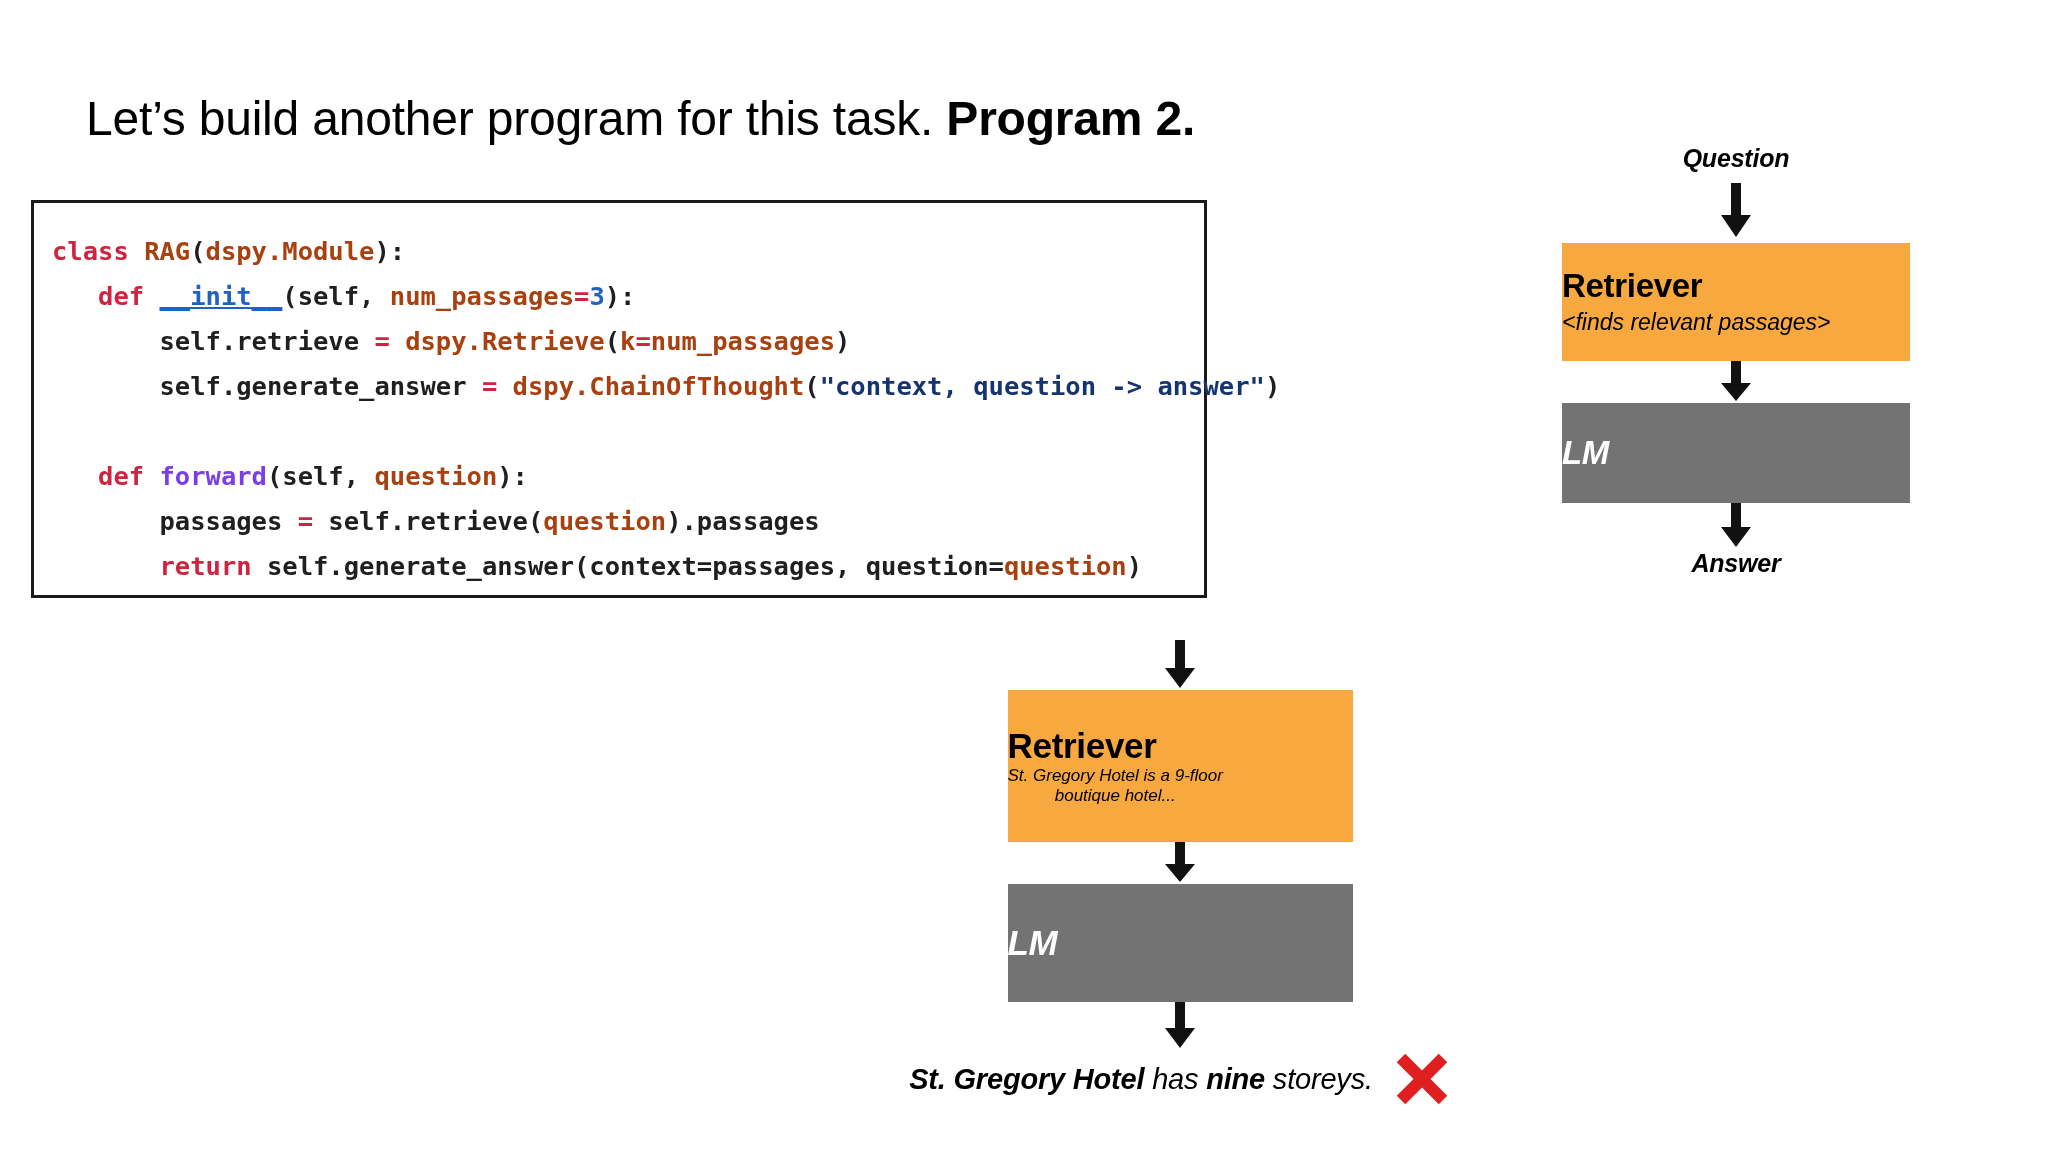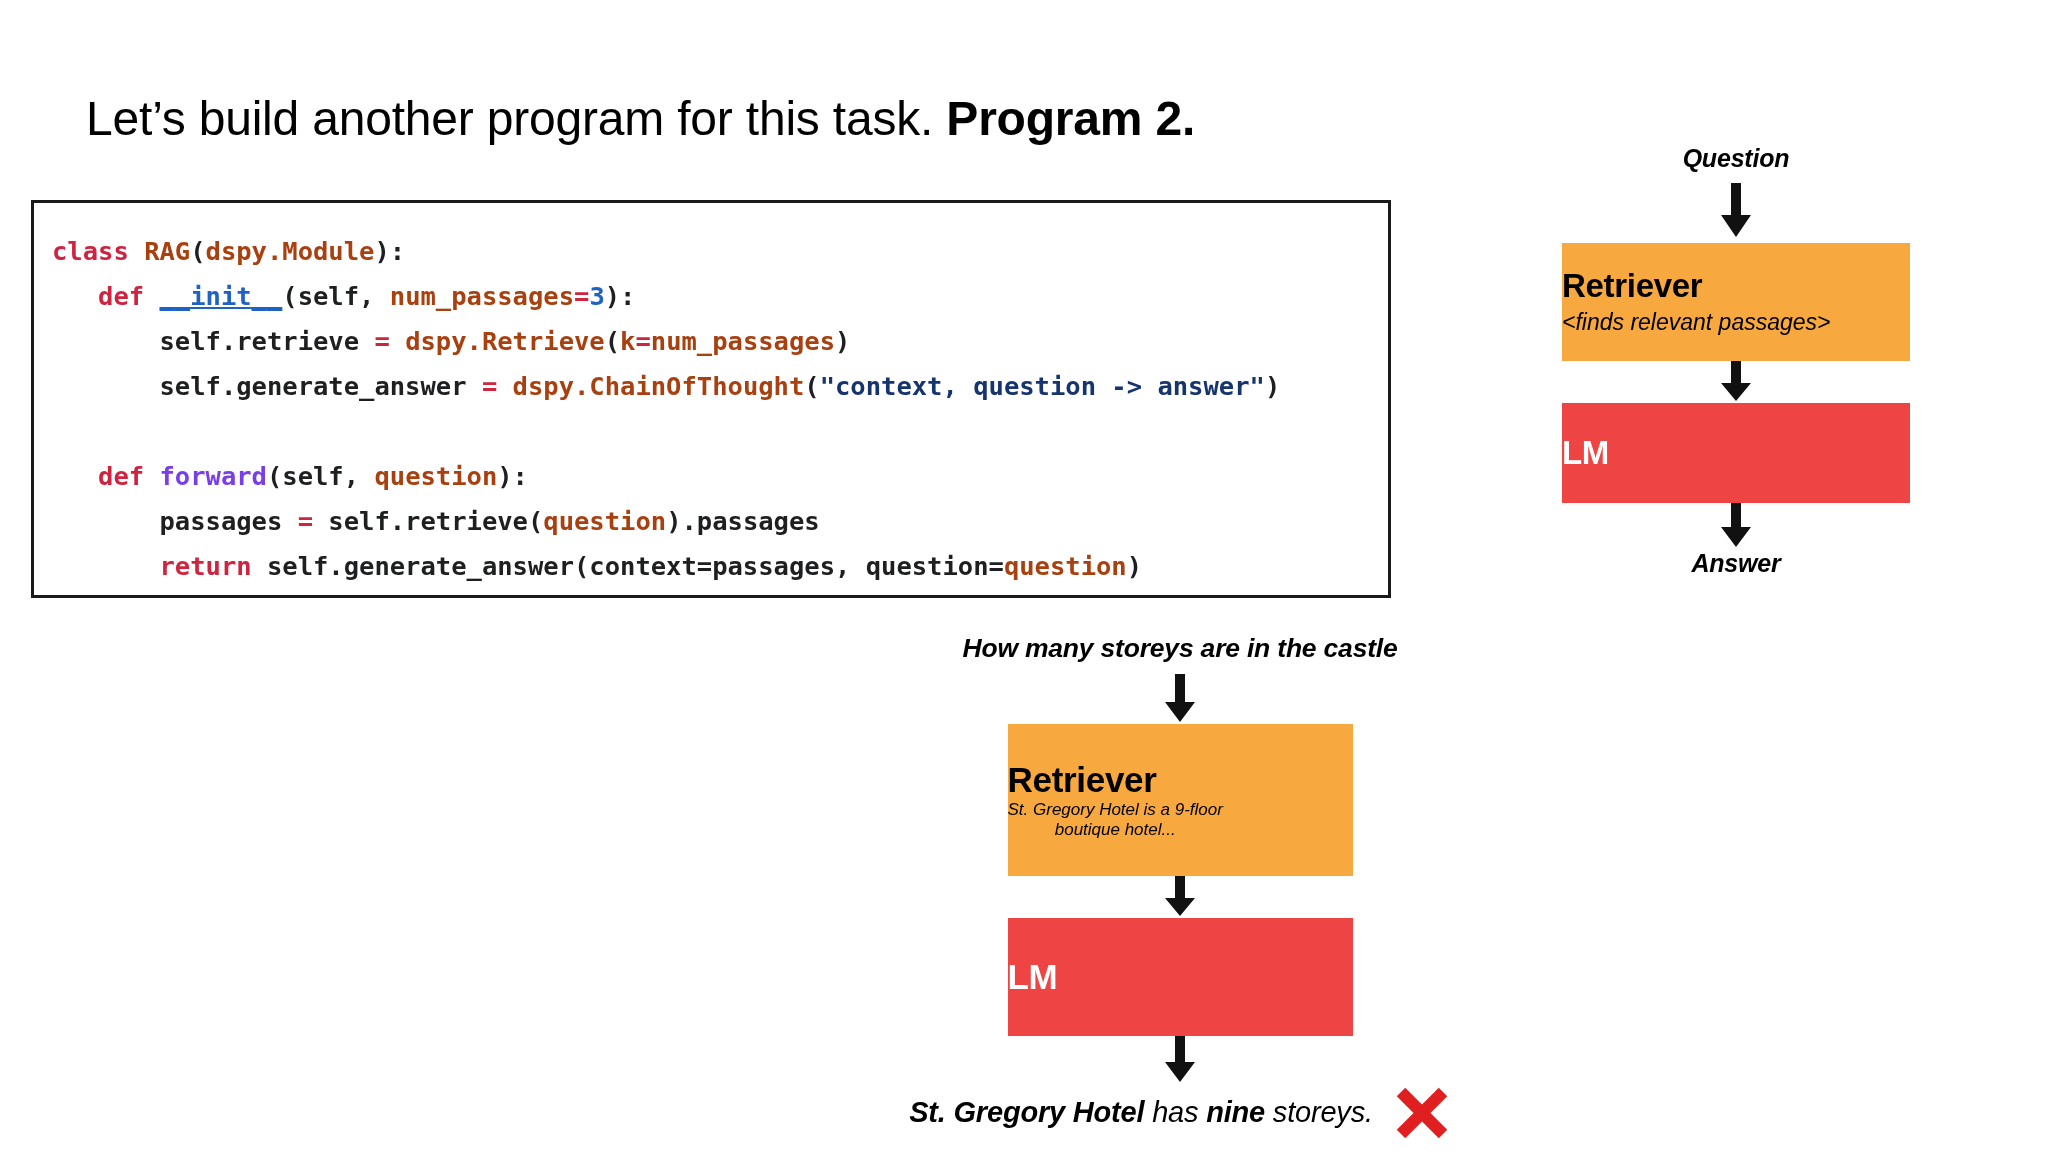--- a/index.html
+++ b/index.html
@@ -25,21 +25,21 @@
     letter-spacing: -0.2px;
     white-space: nowrap;
     font-weight: 400;
   }
   #slide-title .strong { font-weight: 700; }
 
   
   #code-block {
     position: absolute;
     left: 31px; top: 200px;
-    width: 1360px; height: 398px;
+    width: 1176px; height: 398px;
     border: 3px solid #1a1a1a;
     background: #ffffff;
     padding: 26px 0 0 18px;
   }
   #code-block pre {
     margin: 0;
     font-family: "DejaVu Sans Mono", "Liberation Mono", monospace;
     font-size: 25.5px;
     line-height: 45px;
     font-weight: 700;
@@ -68,21 +68,21 @@
   .arrow-down { display: block; }
 
   .node-box {
     display: flex;
     flex-direction: column;
     align-items: flex-start;
     justify-content: center;
     text-align: center;
   }
   .node-box.orange { background: #f7a83e; }
-  .node-box.blue   { background: #ef4444; }
+  .node-box.blue   { background: #737373; font-style: italic; }
   .node-title {
     font-weight: 700;
     color: #000;
     letter-spacing: -0.3px;
   }
   .node-title.on-blue { color: #ffffff; }
   .node-sub {
     font-style: italic;
     color: #000;
     line-height: 1.18;
@@ -163,21 +163,20 @@
   <svg class="arrow-down" width="34" height="46" viewBox="0 0 34 46">
     <polygon points="12,0 22,0 22,24 32,24 17,44 2,24 12,24" fill="#111111"></polygon>
   </svg>
 
   <div class="flow-label" style="">Answer</div>
 </div>
 
 <div id="flow-bottom" class="flow">
 
   <div class="flow-label">
-    <div>How many storeys are in the castle</div>
   </div>
 
   <svg class="arrow-down" width="34" height="50" viewBox="0 0 34 50" style="margin-top:8px;">
     <polygon points="12,0 22,0 22,28 32,28 17,48 2,28 12,28" fill="#111111"></polygon>
   </svg>
 
   <div class="node-box orange box-retriever">
     <div class="node-title">Retriever</div>
     <div class="node-sub">
       <div>St. Gregory Hotel is a 9-floor</div>

